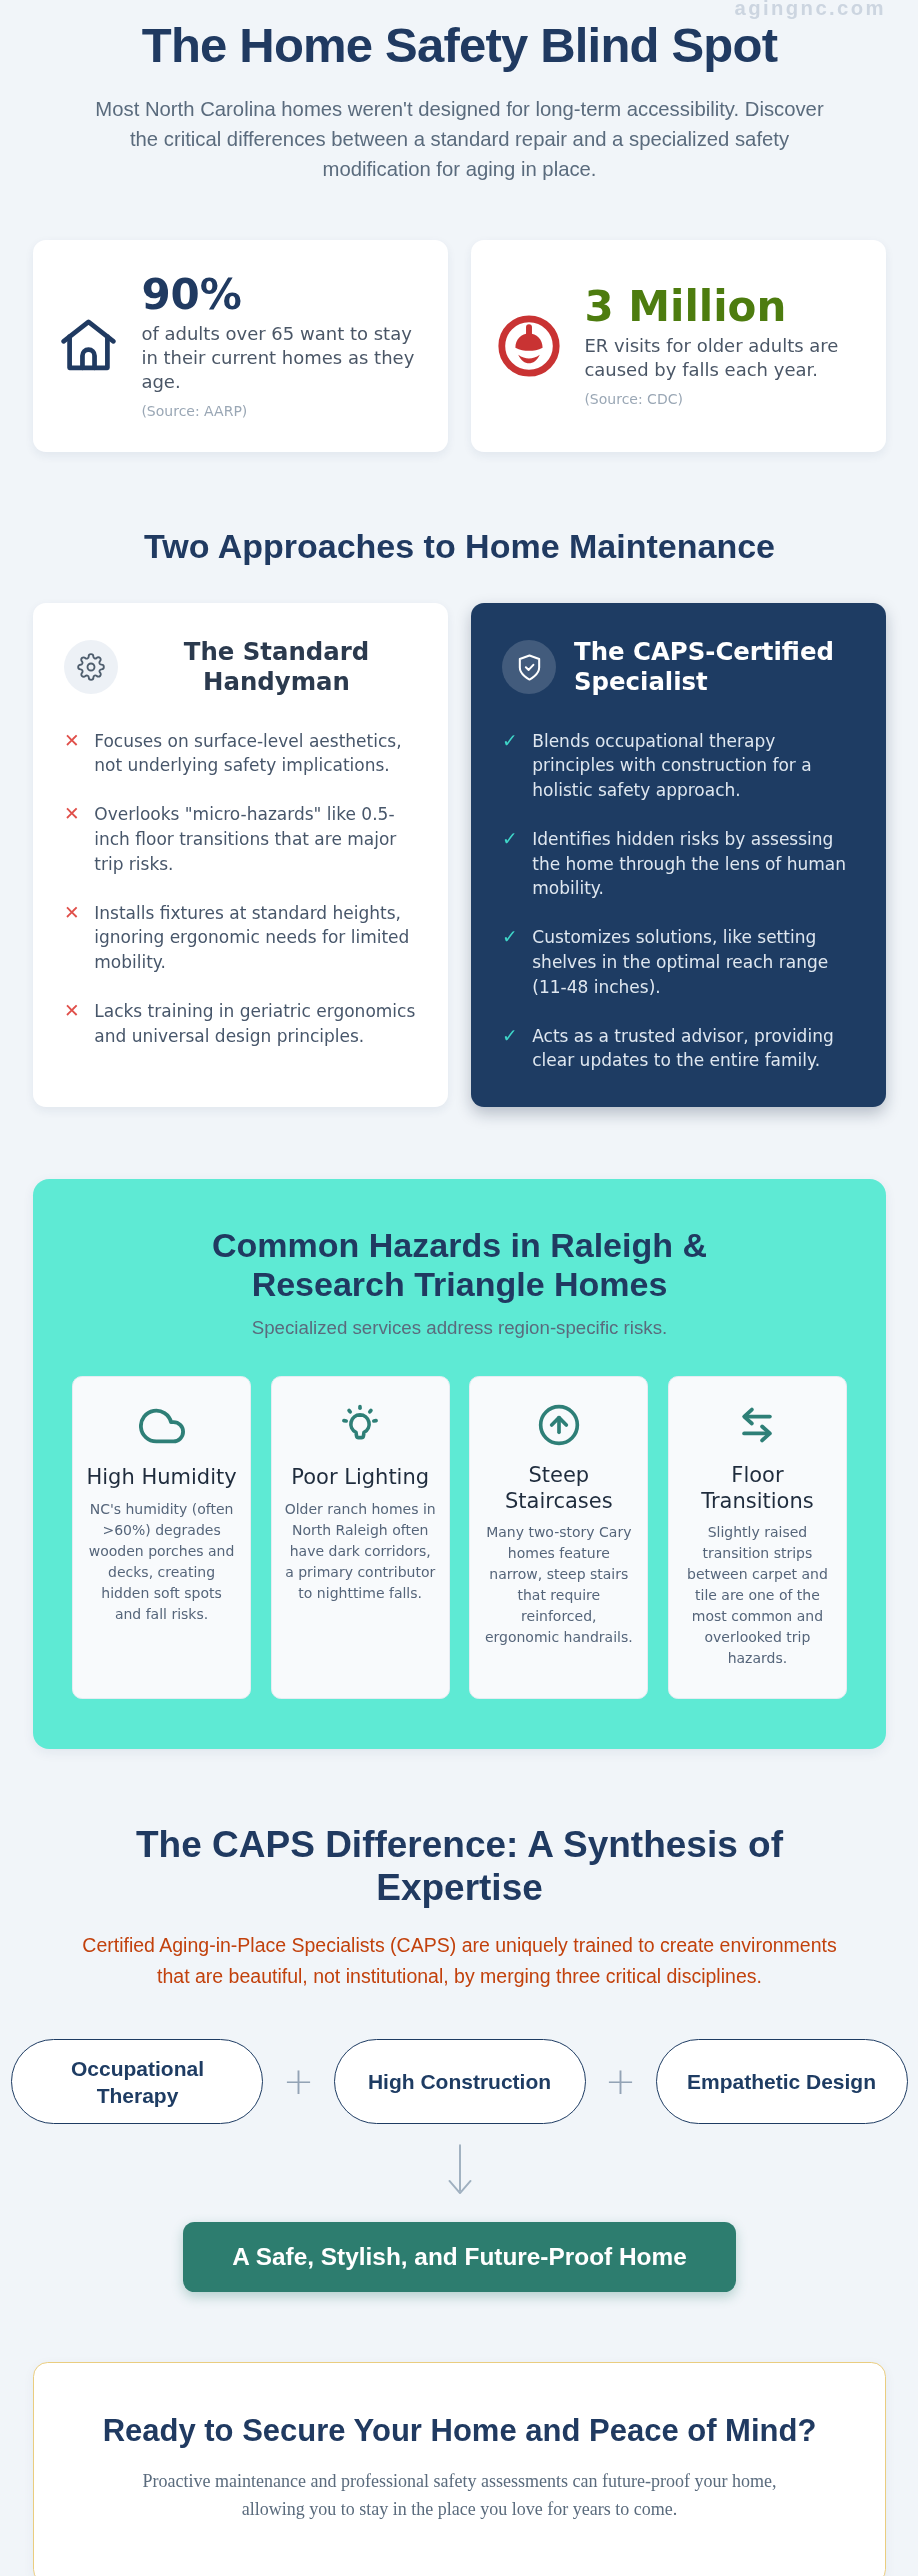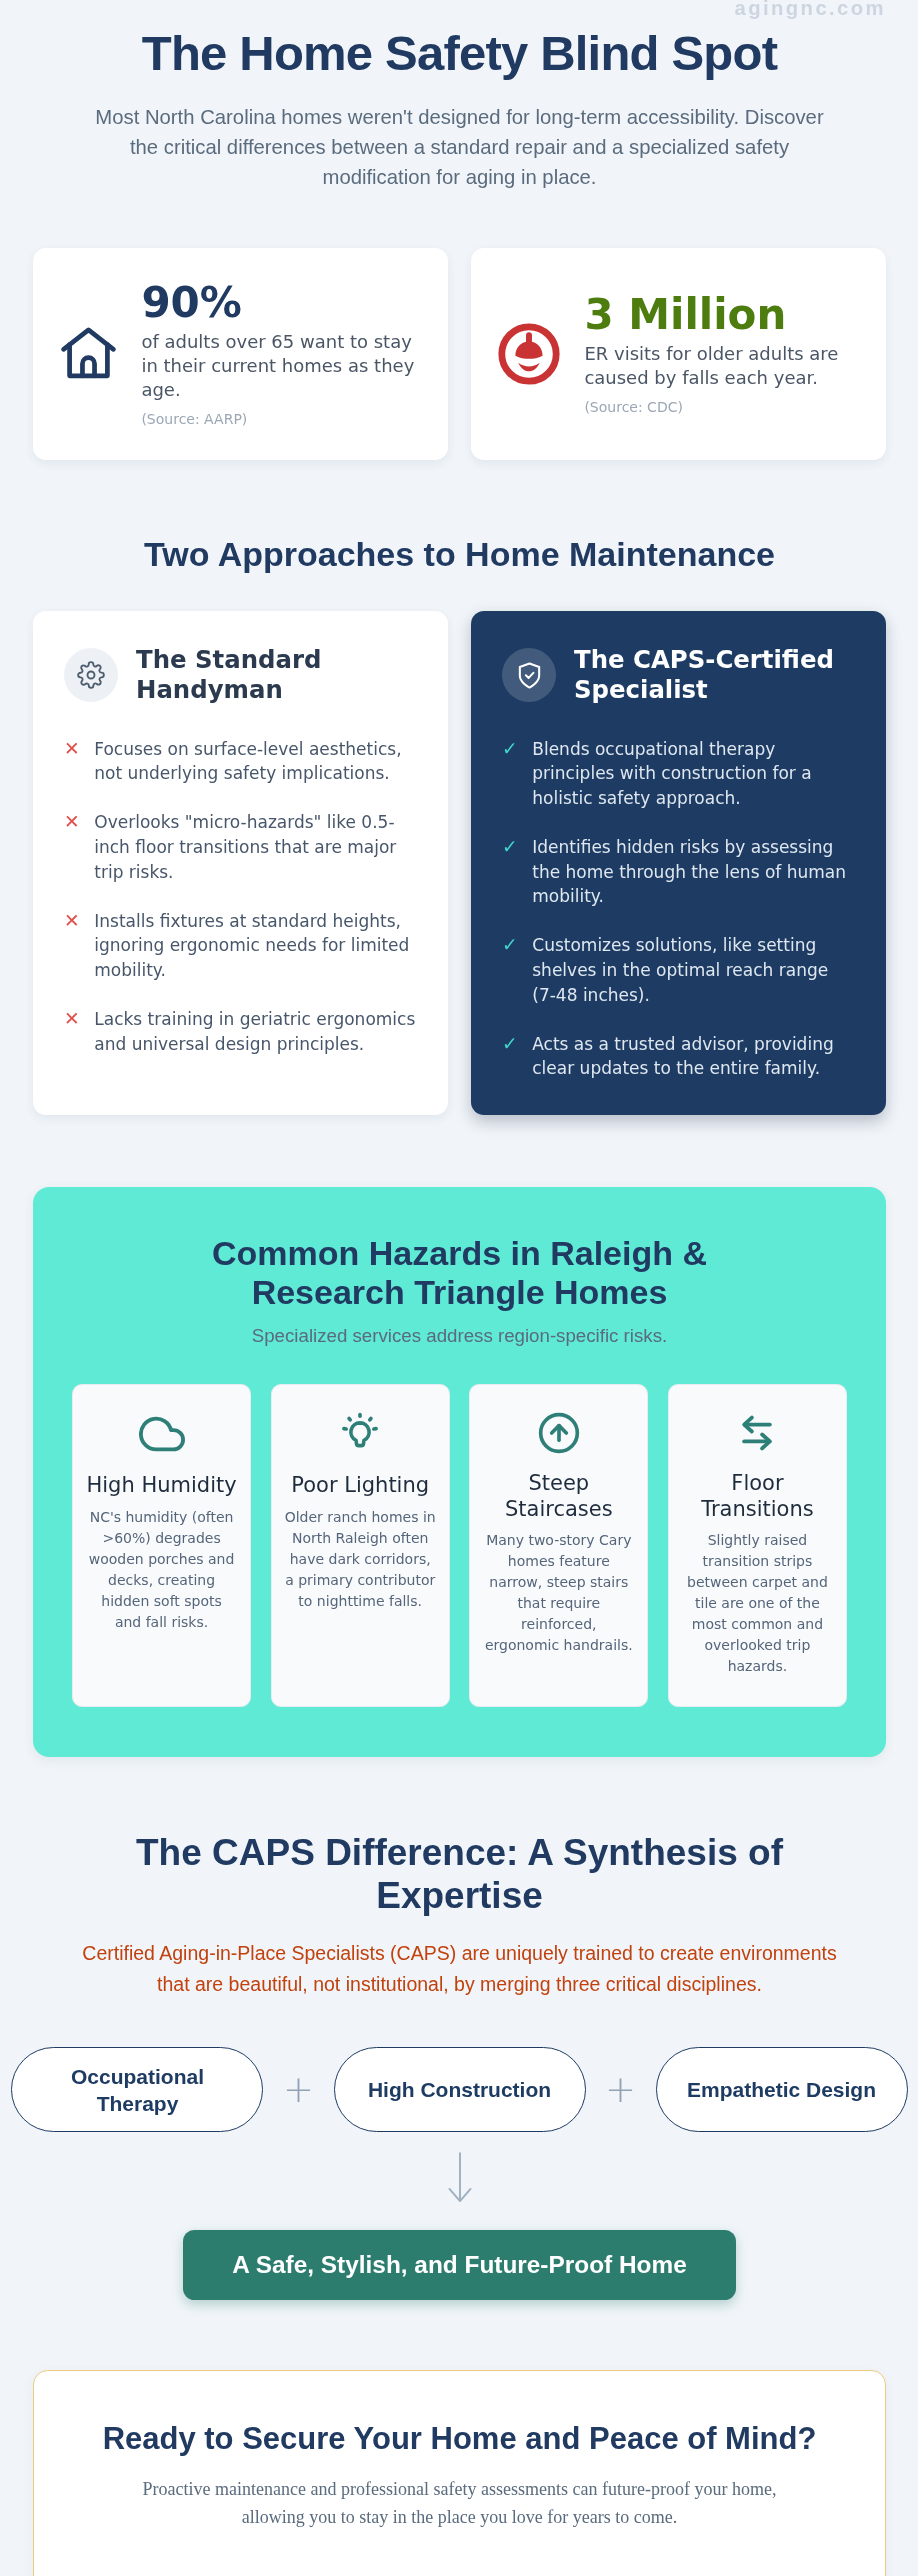--- a/index.html
+++ b/index.html
@@ -15,21 +15,21 @@
 
   
   .watermark {
     position:absolute; top:-3.3px; right:33px;
     font-family:"Liberation Sans", sans-serif;
     font-weight:bold; font-size:20.3px; letter-spacing:2.4px;
     color:#ccd5e0;
   }
 
   
-  .hero { text-align:center; padding-top:18px; }
+  .hero { text-align:center; padding-top:10px; }
   .hero h1 { font-size:49px; margin:6.5px 0 0; letter-spacing:-0.8px; }
   .hero p {
     font-family:"Liberation Sans", sans-serif;
     font-size:20.3px; line-height:1.5; color:#5a6b7d;
     max-width:744px; margin:21px auto 0;
   }
 
   
   .stats { display:flex; gap:23px; margin-top:55px; }
   .stat-card {
@@ -59,21 +59,21 @@
   .app-card.light { background:#ffffff; box-shadow:0 3.3px 9.8px rgba(30,58,102,0.07); }
   .app-card.dark  { background:#1e3c63; color:#dfe7f0; box-shadow:0 6.5px 14.6px rgba(15,30,60,0.25); }
   .app-head { display:flex; align-items:center; gap:18px; }
   .icon-circle {
     width:54px; height:54px; border-radius:50%;
     display:flex; align-items:center; justify-content:center; flex:0 0 auto;
   }
   .app-card.light .icon-circle { background:#edf1f6; color:#4e5d6d; }
   .app-card.dark  .icon-circle { background:rgba(255,255,255,0.16); color:#ffffff; }
   .app-title { font-size:24.4px; font-weight:bold; line-height:1.25; }
-  .app-card.light .app-title { color:#2b3a4e; }
+  .app-card.light .app-title { color:#2b3a4e;text-align:center; }
   .app-card.dark  .app-title { color:#ffffff; }
   .app-list { list-style:none; margin:31px 0 0; padding:0; }
   .app-list li { display:flex; gap:14.6px; margin-bottom:24.4px; font-size:17px; line-height:1.45; }
   .app-list li:last-child { margin-bottom:0; }
   .app-card.light .app-list li { color:#47566a; }
   .marker { flex:0 0 auto; font-size:18.7px; line-height:1.3; }
   .marker.cross { color:#e04f4a; }
   .marker.check { color:#3fd6c8; font-weight:bold; }
 
   
@@ -231,21 +231,21 @@
           <li>
             <span class="marker check">✓</span>
             <span>Blends occupational therapy principles with construction for a holistic safety approach.</span>
           </li>
           <li>
             <span class="marker check">✓</span>
             <span>Identifies hidden risks by assessing the home through the lens of human mobility.</span>
           </li>
           <li>
             <span class="marker check">✓</span>
-            <span>Customizes solutions, like setting shelves in the optimal reach range (7-48 inches).</span>
+            <span>Customizes solutions, like setting shelves in the optimal reach range (11-48 inches).</span>
           </li>
           <li>
             <span class="marker check">✓</span>
             <span>Acts as a trusted advisor, providing clear updates to the entire family.</span>
           </li>
         </ul>
       </div>
     </div>
 
     <div class="hazards-panel">

